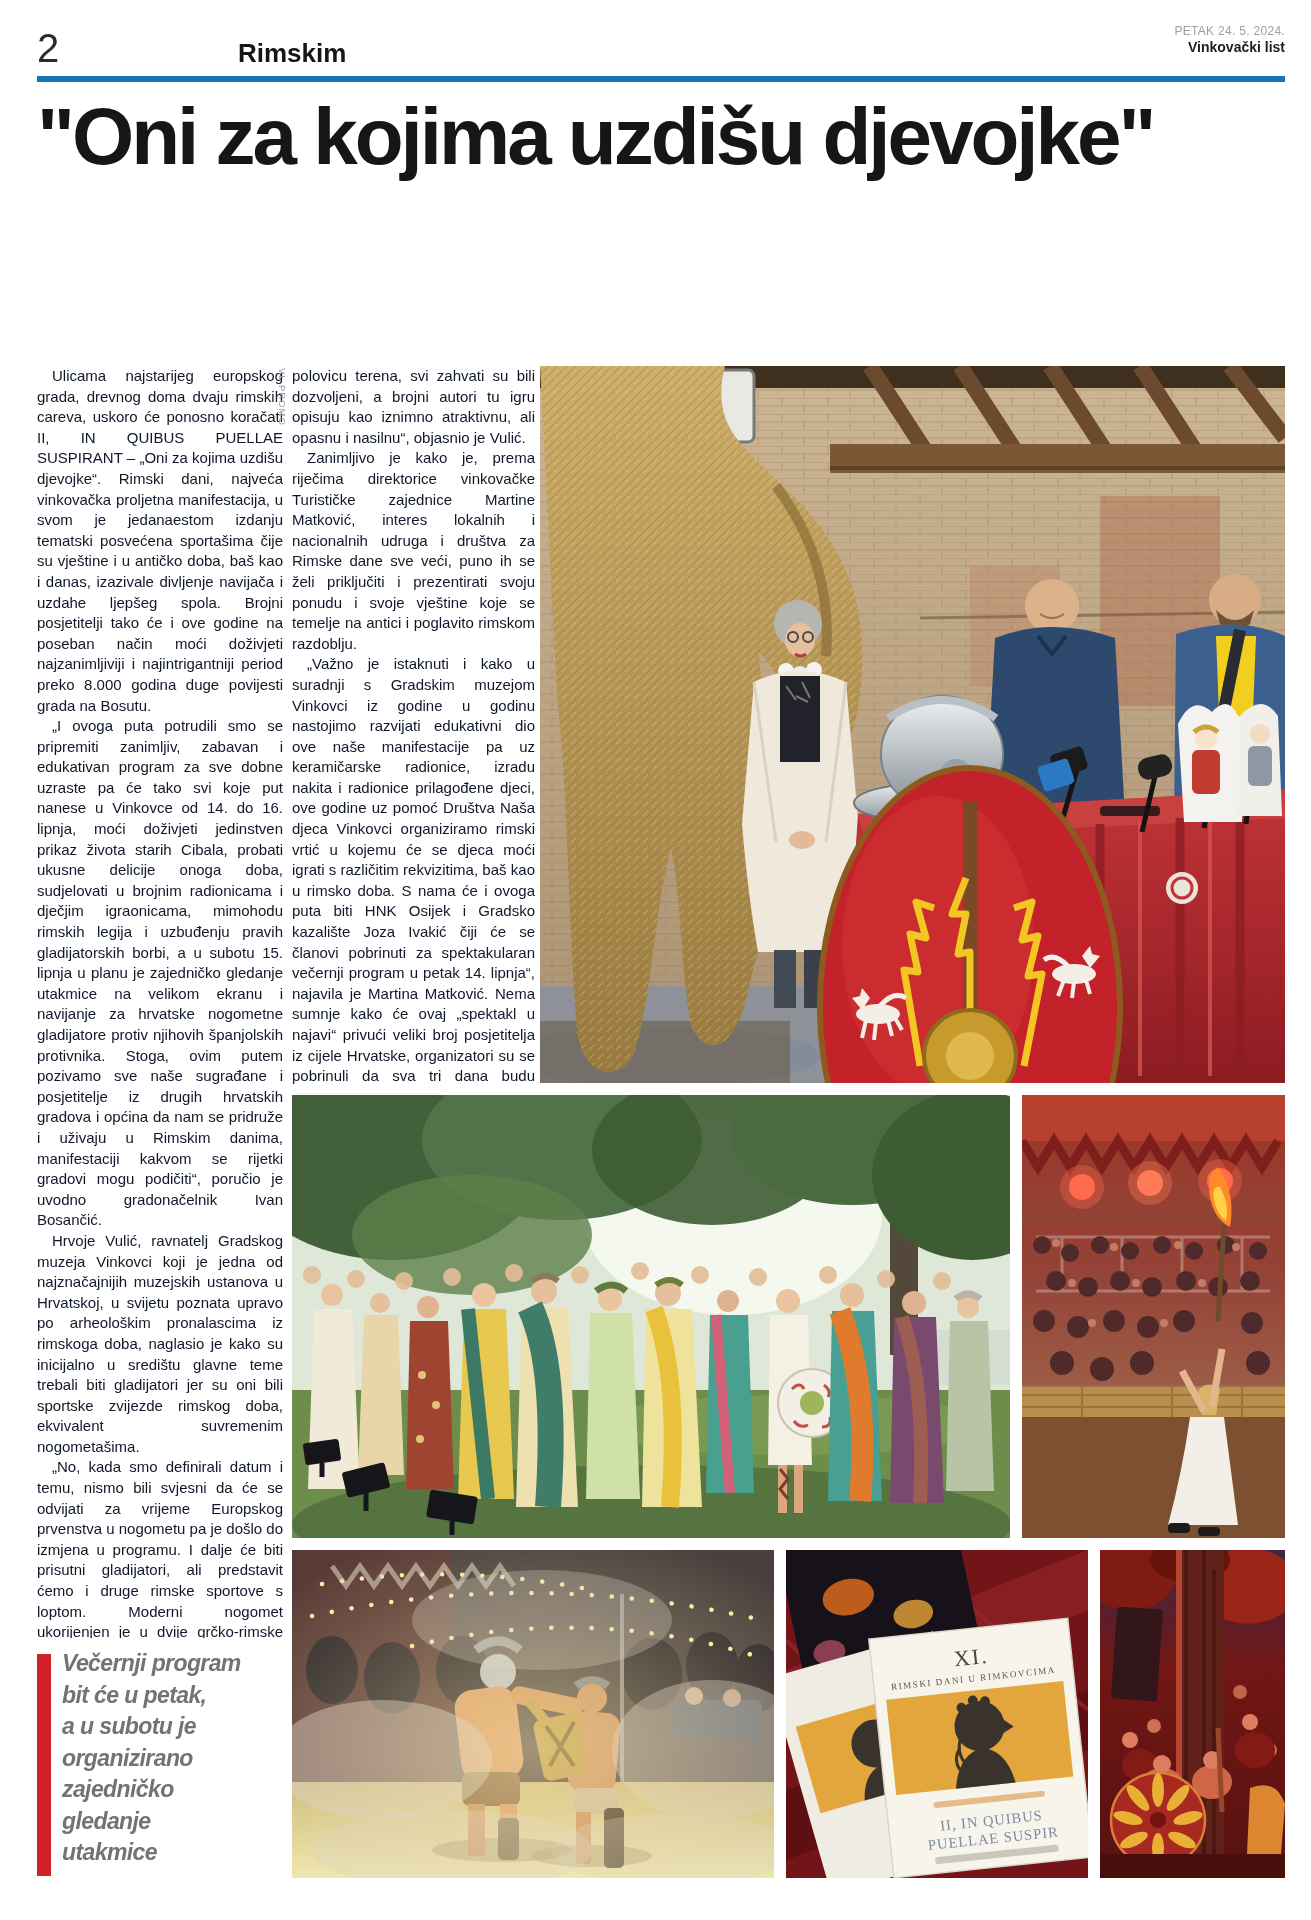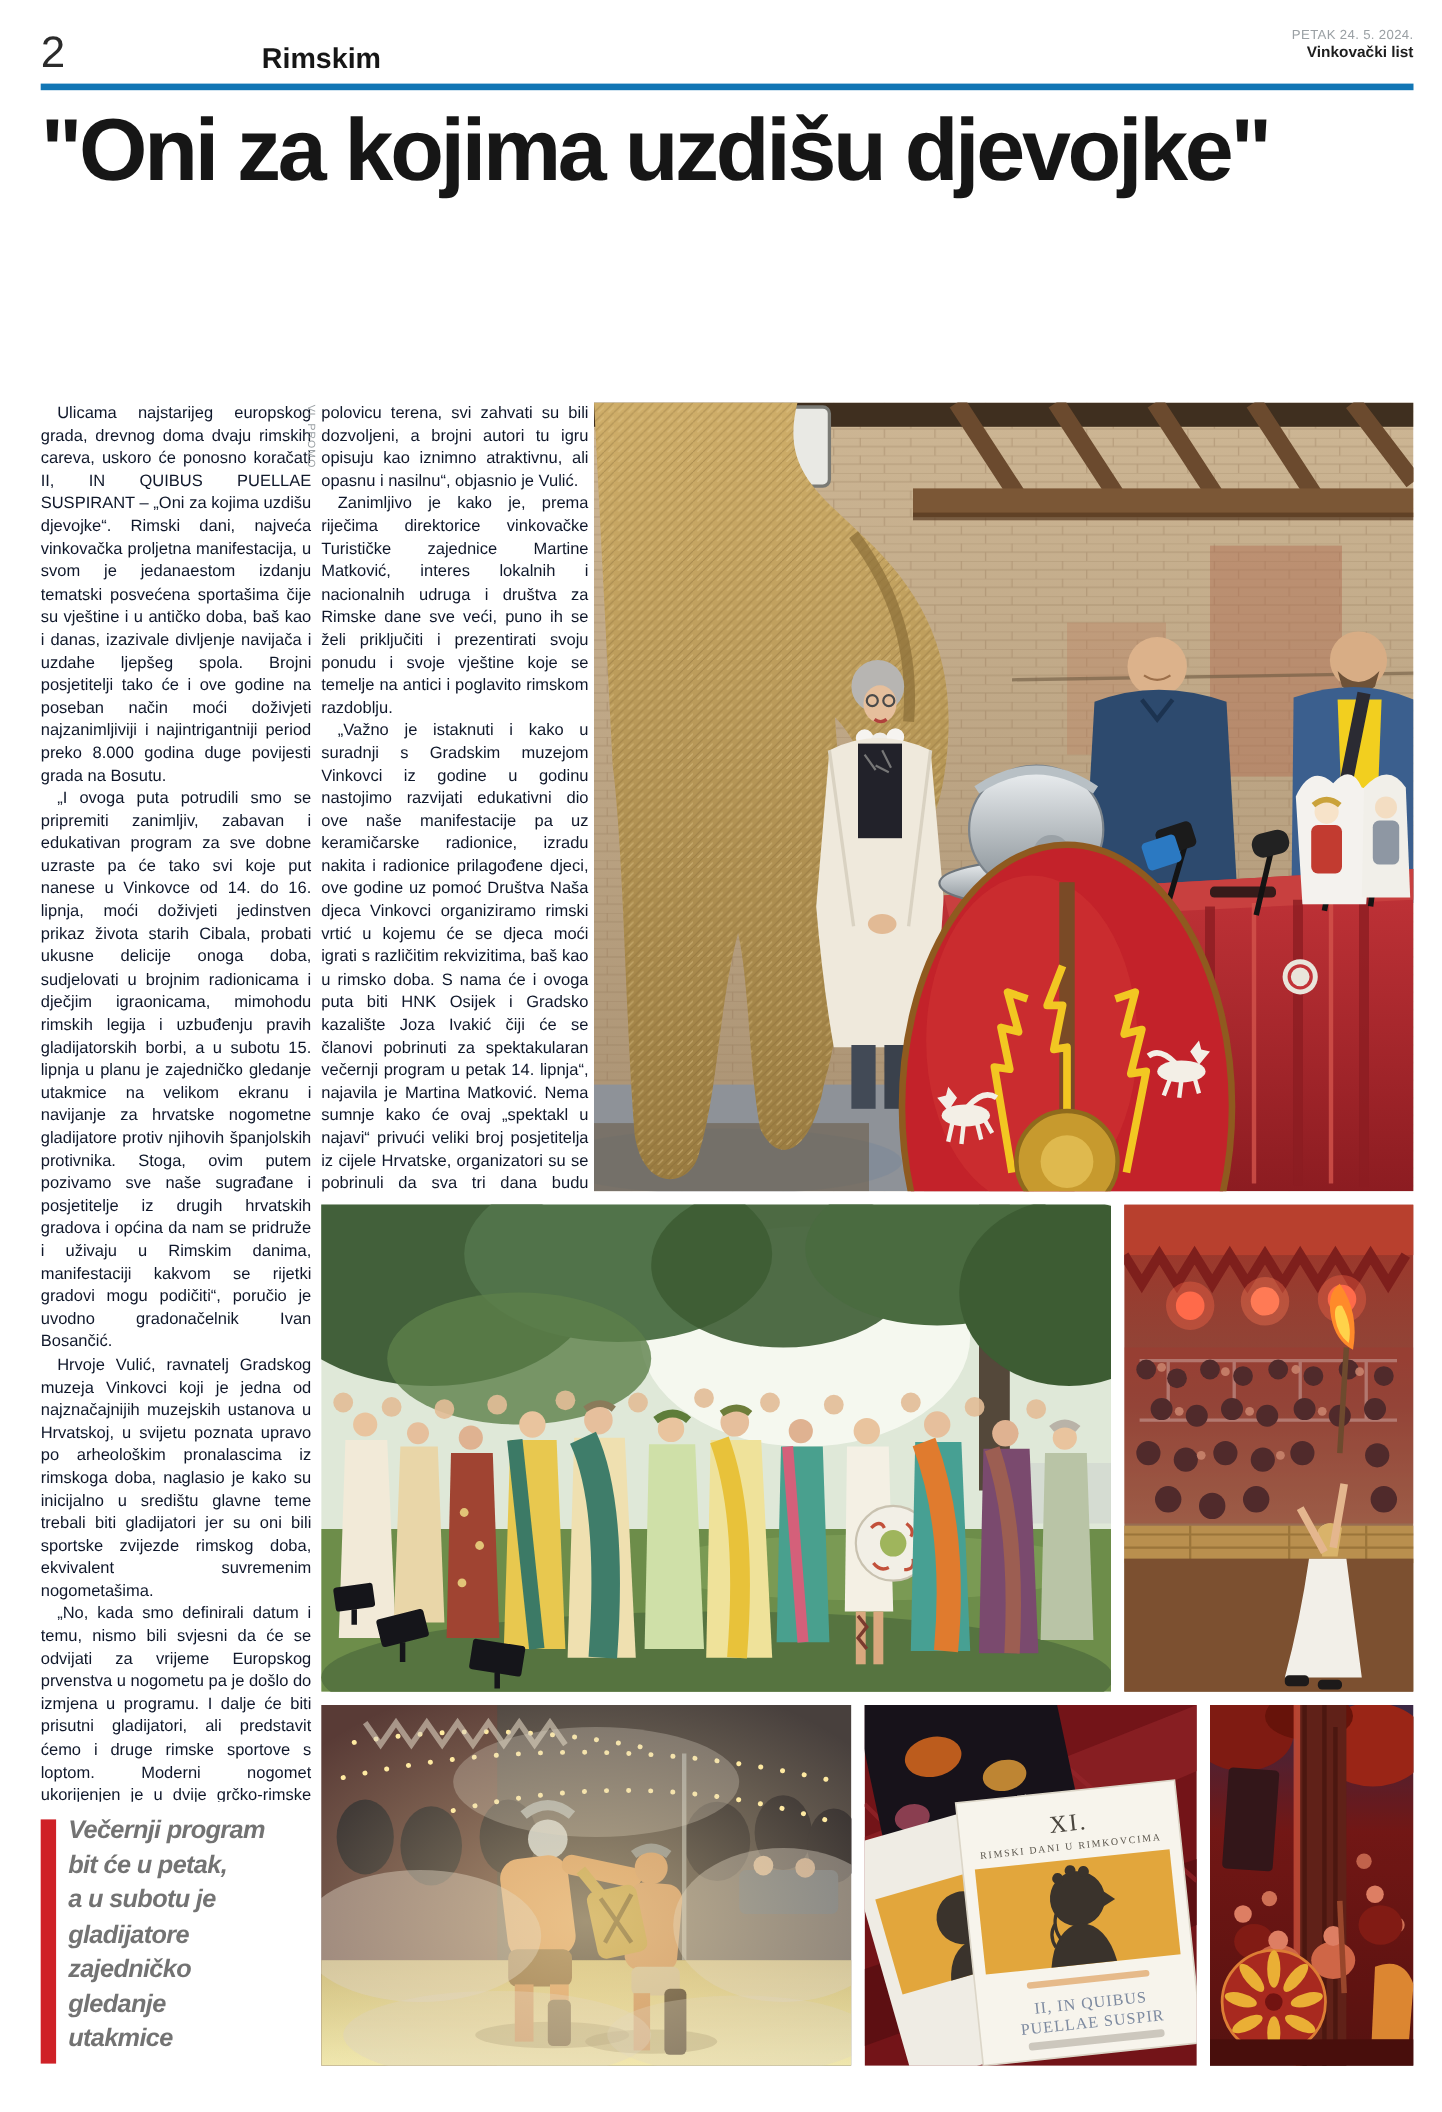--- a/index.html
+++ b/index.html
@@ -66,21 +66,21 @@
     <p class="no-indent">polovicu terena, svi zahvati su bili dozvoljeni, a brojni autori tu igru opisuju kao iznimno atraktivnu, ali opasnu i nasilnu“, objasnio je Vulić.</p>
     <p>Zanimljivo je kako je, prema riječima direktorice vinkovačke Turističke zajednice Martine Matković, interes lokalnih i nacionalnih udruga i društva za Rimske dane sve veći, puno ih se želi priključiti i prezentirati svoju ponudu i svoje vještine koje se temelje na antici i poglavito rimskom razdoblju.</p>
     <p>„Važno je istaknuti i kako u suradnji s Gradskim muzejom Vinkovci iz godine u godinu nastojimo razvijati edukativni dio ove naše manifestacije pa uz keramičarske radionice, izradu nakita i radionice prilagođene djeci, ove godine uz pomoć Društva Naša djeca Vinkovci organiziramo rimski vrtić u kojemu će se djeca moći igrati s različitim rekvizitima, baš kao u rimsko doba. S nama će i ovoga puta biti HNK Osijek i Gradsko kazalište Joza Ivakić čiji će se članovi pobrinuti za spektakularan večernji program u petak 14. lipnja“, najavila je Martina Matković. Nema sumnje kako će ovaj „spektakl u najavi“ privući veliki broj posjetitelja iz cijele Hrvatske, organizatori su se pobrinuli da sva tri dana budu isplanirana do najsitnijih detalja i preostaje jedino nadati se kako će vrijeme poslužiti i kako nas Vatreni neće razočarati.</p>
   </div>
 
   <div class="abs pq-bar" style="background:#cf2127;"></div>
   <div class="abs pull-quote">
     <div>Večernji program</div>
     <div>bit će u petak,</div>
     <div>a u subotu je</div>
-    <div>gladijatore</div>
+    <div>organizirano</div>
     <div>zajedničko</div>
     <div>gledanje</div>
     <div>utakmice</div>
   </div>
 
   <svg class="abs photo" style="left:540px;top:366px;" width="745" height="717" viewBox="0 0 745 717">
     <defs>
       <linearGradient id="g-wall" x1="0" y1="0" x2="0" y2="1">
         <stop offset="0" stop-color="#cdb694"></stop>
           <stop offset="1" stop-color="#a99172"></stop>

